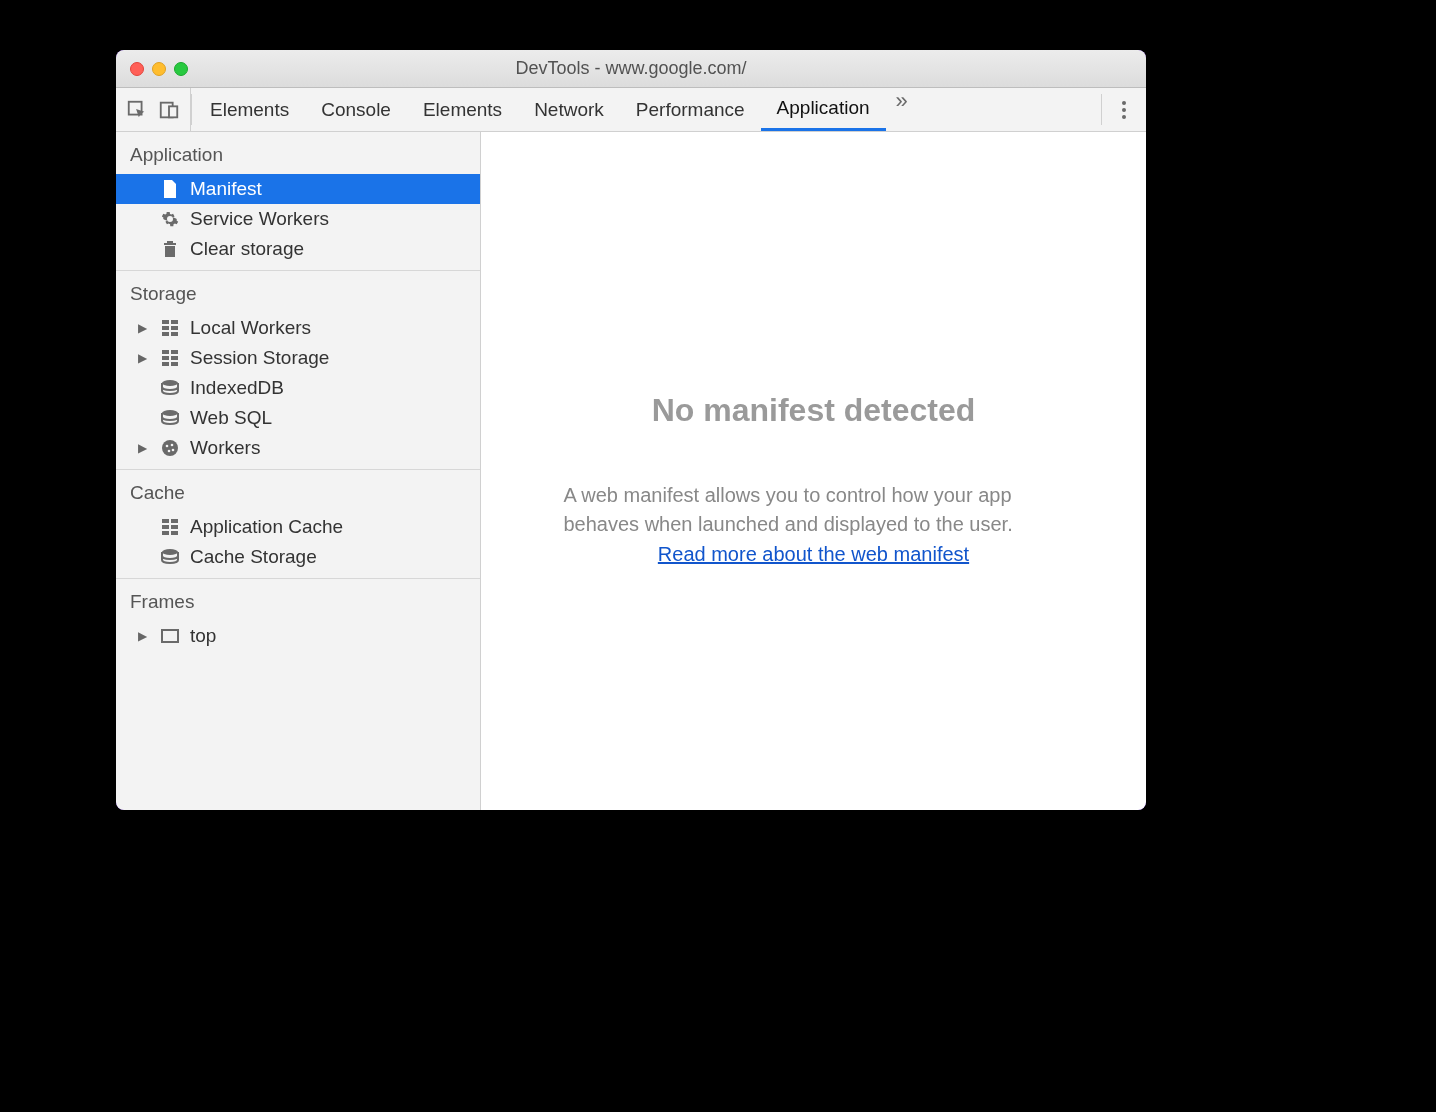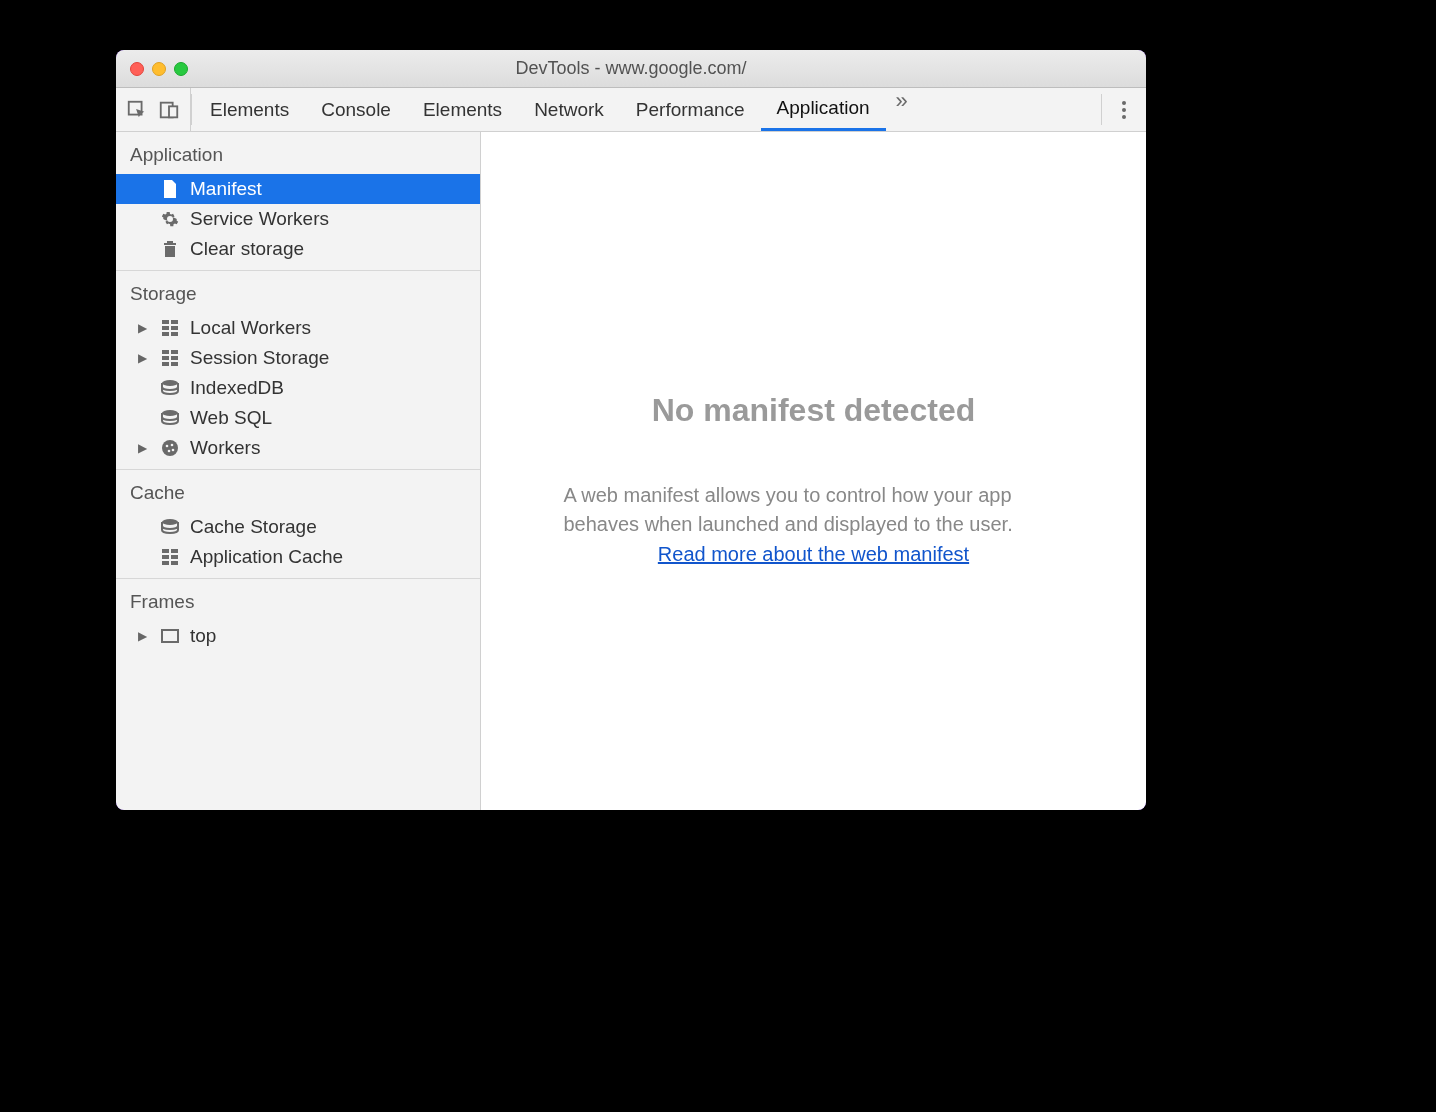--- a/index.html
+++ b/index.html
@@ -292,42 +292,42 @@
             </svg>
         </span>
         <span>Workers</span>
       </div>
 
       <div class="divider"></div>
       <div class="section-header">Cache</div>
       <div class="tree-item">
         <span class="noarrow"></span>
         <span class="icon">
-          <svg width="18" height="16" viewBox="0 0 18 16" fill="currentColor">
-              <ellipse cx="9" cy="3" rx="8" ry="3"></ellipse>
-              <path d="M1 3v4c0 1.7 3.6 3 8 3s8-1.3 8-3V3" fill="none" stroke="currentColor" stroke-width="2"></path>
-              <path d="M1 7v4c0 1.7 3.6 3 8 3s8-1.3 8-3V7" fill="none" stroke="currentColor" stroke-width="2"></path>
-            </svg>
-        </span>
-        <span>Cache Storage</span>
-      </div>
-      <div class="tree-item">
-        <span class="noarrow"></span>
-        <span class="icon">
           <svg width="16" height="16" viewBox="0 0 16 16" fill="currentColor">
               <rect x="0" y="0" width="7" height="4"></rect>
               <rect x="9" y="0" width="7" height="4"></rect>
               <rect x="0" y="6" width="7" height="4"></rect>
               <rect x="9" y="6" width="7" height="4"></rect>
               <rect x="0" y="12" width="7" height="4"></rect>
               <rect x="9" y="12" width="7" height="4"></rect>
             </svg>
         </span>
         <span>Application Cache</span>
       </div>
+      <div class="tree-item">
+        <span class="noarrow"></span>
+        <span class="icon">
+          <svg width="18" height="16" viewBox="0 0 18 16" fill="currentColor">
+              <ellipse cx="9" cy="3" rx="8" ry="3"></ellipse>
+              <path d="M1 3v4c0 1.7 3.6 3 8 3s8-1.3 8-3V3" fill="none" stroke="currentColor" stroke-width="2"></path>
+              <path d="M1 7v4c0 1.7 3.6 3 8 3s8-1.3 8-3V7" fill="none" stroke="currentColor" stroke-width="2"></path>
+            </svg>
+        </span>
+        <span>Cache Storage</span>
+      </div>
 
       <div class="divider"></div>
       <div class="section-header">Frames</div>
       <div class="tree-item">
         <span class="disclosure">▶</span>
         <span class="icon">
           <svg width="18" height="14" viewBox="0 0 18 14" fill="none" stroke="currentColor" stroke-width="2">
               <rect x="1" y="1" width="16" height="12"></rect>
             </svg>
         </span>

